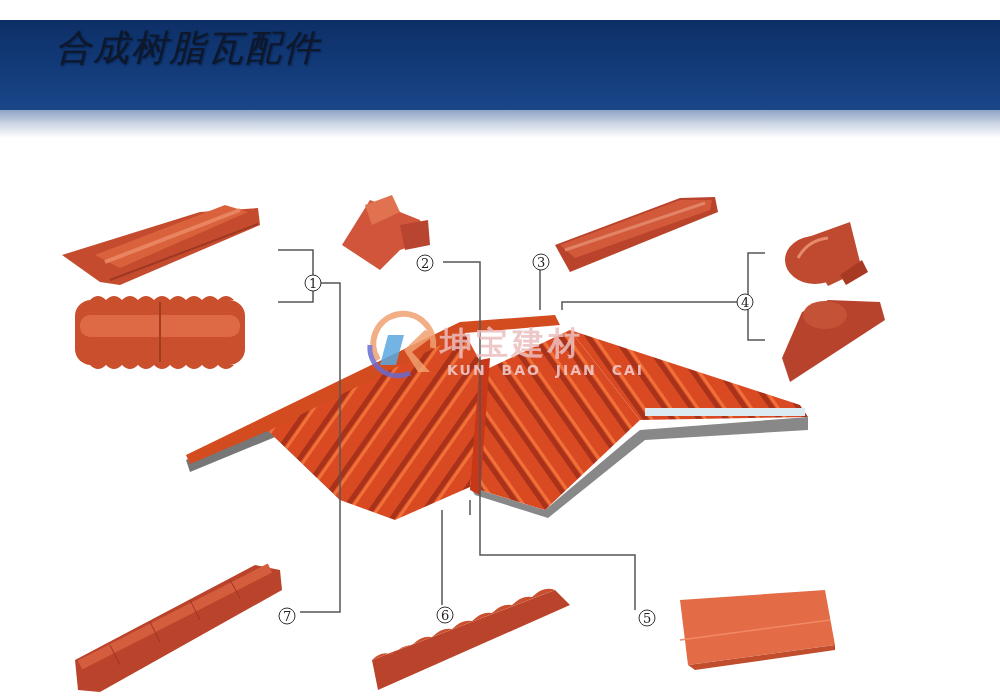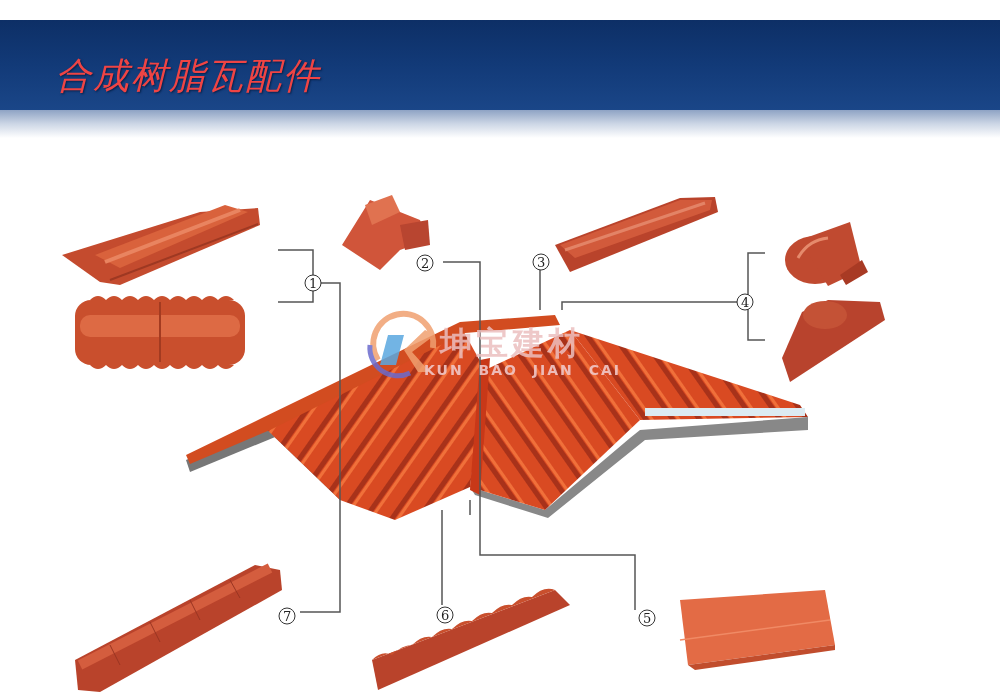--- a/index.html
+++ b/index.html
@@ -1,26 +1,26 @@
 <!DOCTYPE html>
 <html><head>
 <meta charset="utf-8">
 <style>
   html,body{margin:0;padding:0;background:#fff;}
   body{width:1000px;height:699px;position:relative;overflow:hidden;font-family:"DejaVu Sans",sans-serif;}
   .header{position:absolute;left:0;top:20px;width:1000px;height:90px;
     background:linear-gradient(180deg,#0d2f66 0%,#123a78 50%,#1a4688 100%);}
   .header-shadow{position:absolute;left:0;top:110px;width:1000px;height:28px;
     background:linear-gradient(180deg,#8ea3c4 0%,#cdd7e6 50%,#ffffff 100%);}
-  .title{position:absolute;left:55px;top:52px;color:#ef4444;font-size:36px;font-style:italic;letter-spacing:2px;
+  .title{position:absolute;left:55px;top:24px;color:#0f172a;font-size:36px;font-style:italic;letter-spacing:2px;
     font-family:"DejaVu Sans",sans-serif;text-shadow:1px 1px 2px #06204a;}
   svg.diagram{position:absolute;left:0;top:0;}
   .lbl{font-family:"DejaVu Serif",serif;font-size:13px;fill:#222;}
   .wm-cn{position:absolute;left:440px;top:322px;font-size:32px;font-weight:bold;color:rgba(235,190,190,0.85);letter-spacing:4px;}
-  .wm-en{position:absolute;left:424px;top:362px;font-size:14px;font-weight:bold;color:rgba(240,200,200,0.9);letter-spacing:2px;word-spacing:8px;}
+  .wm-en{position:absolute;left:447px;top:362px;font-size:14px;font-weight:bold;color:rgba(240,200,200,0.9);letter-spacing:2px;word-spacing:8px;}
 </style>
 </head>
 <body>
 
 <div class="header"></div>
 <div class="header-shadow"></div>
 <div class="title">合成树脂瓦配件</div>
 
 <svg class="diagram" width="1000" height="699" viewBox="0 0 1000 699">
   <defs>

